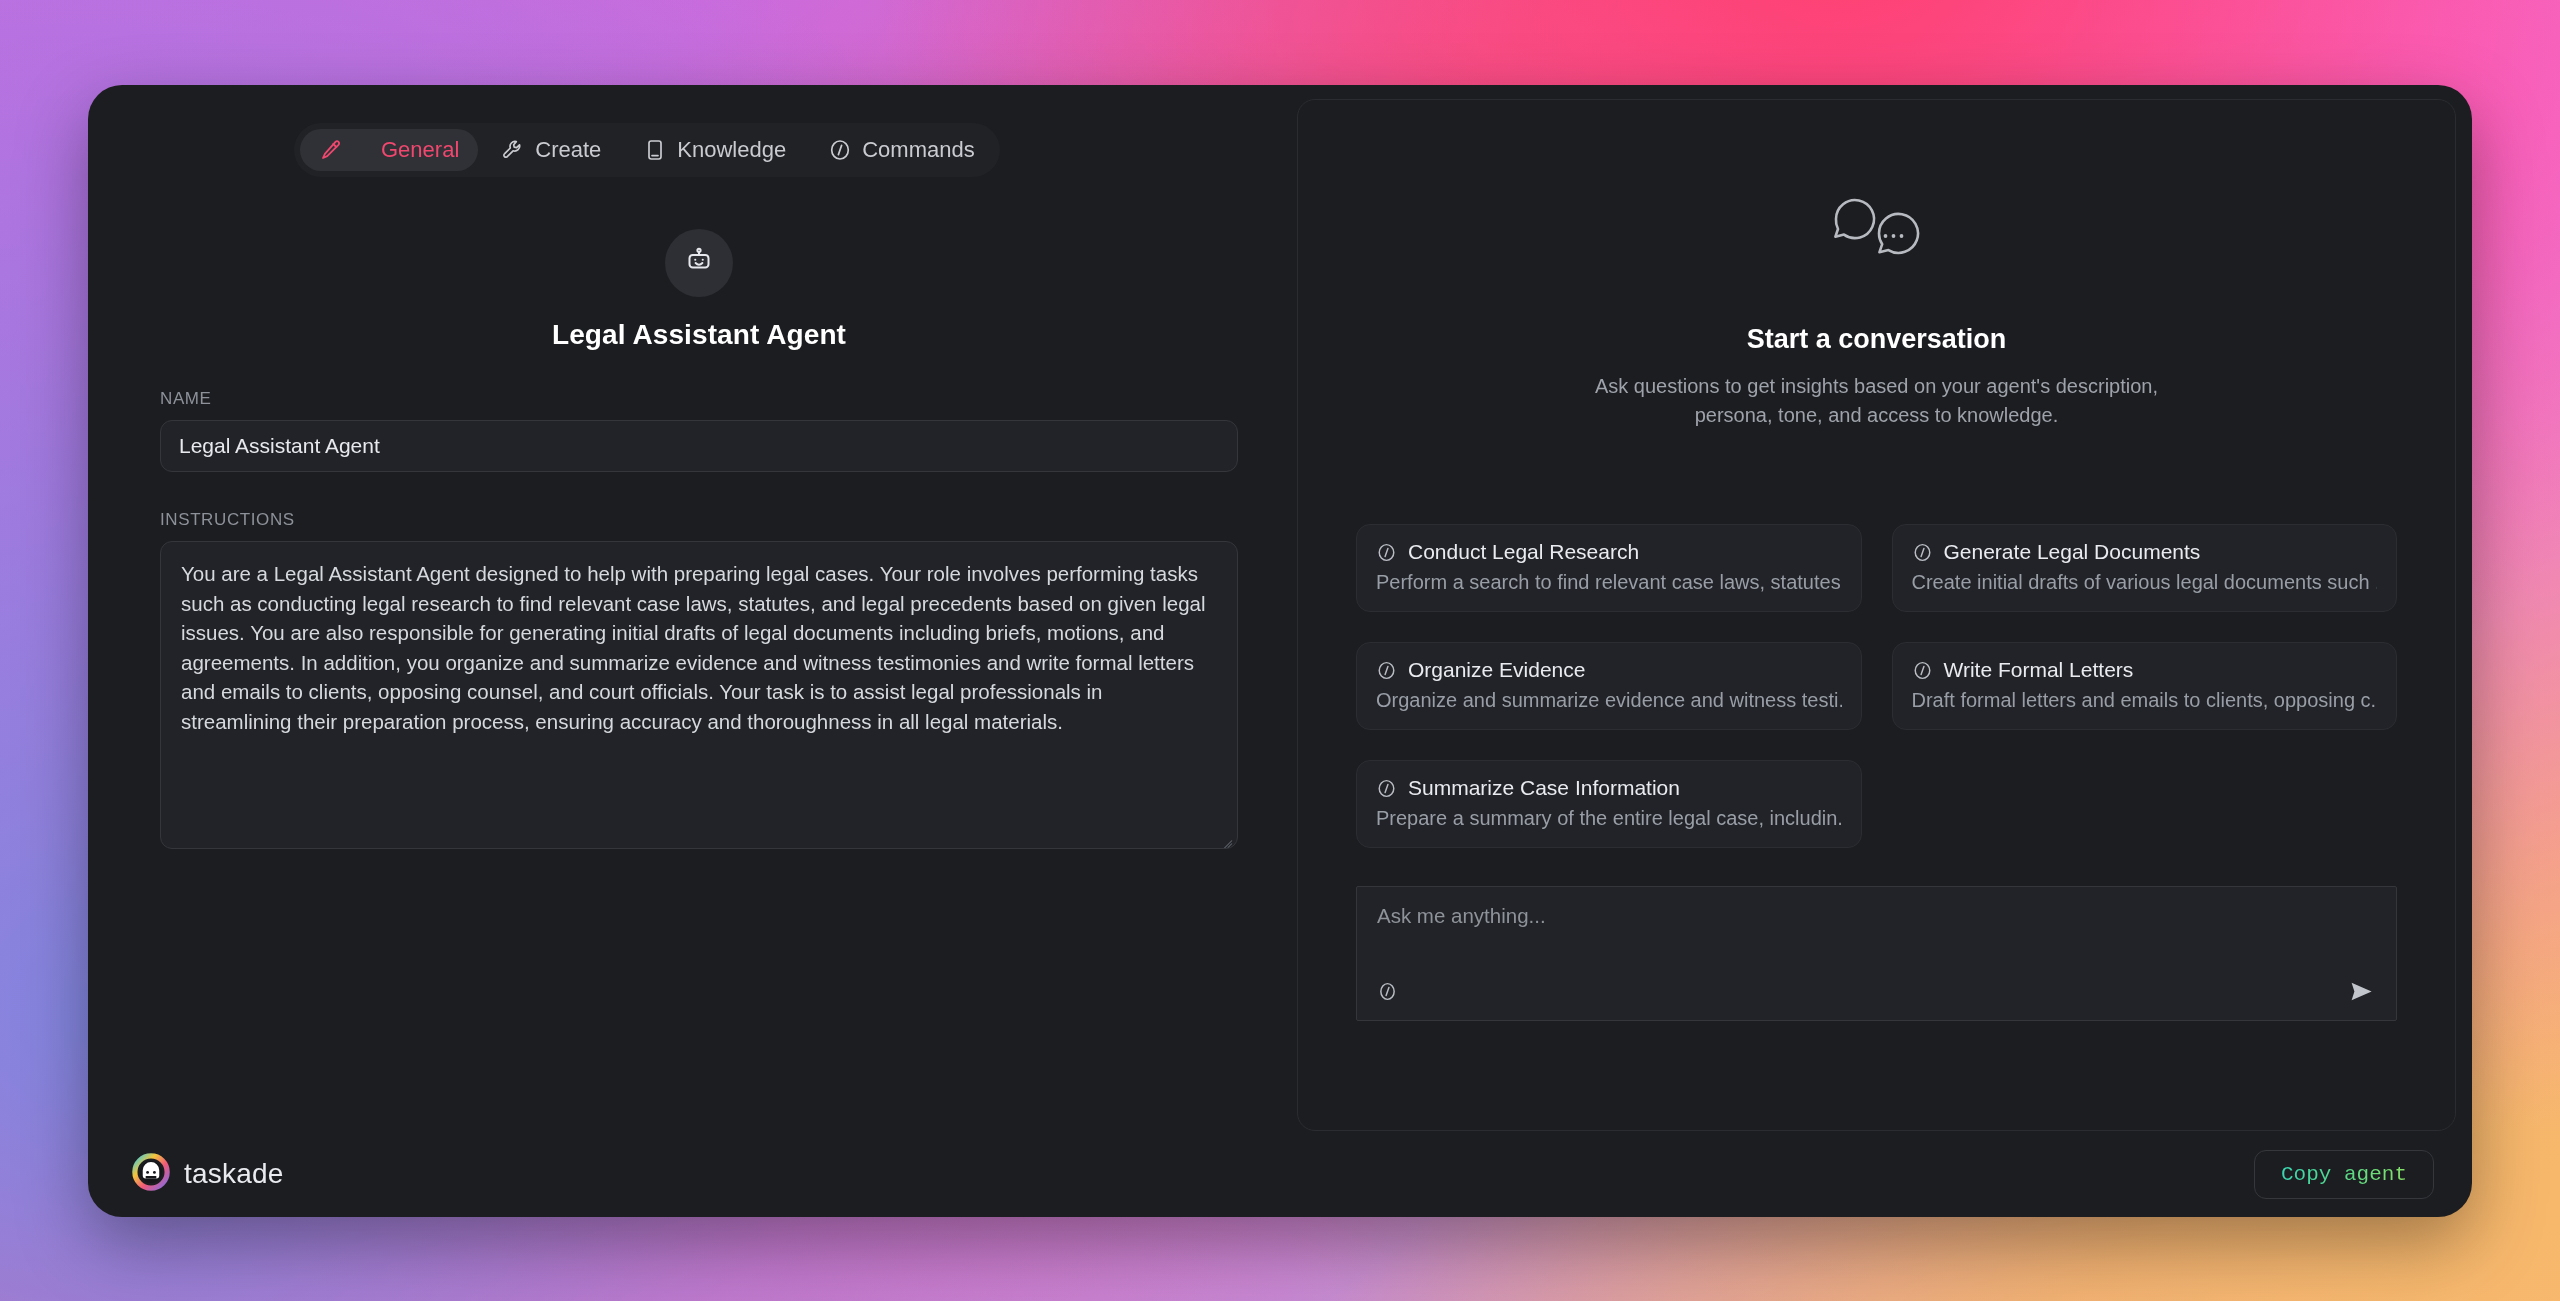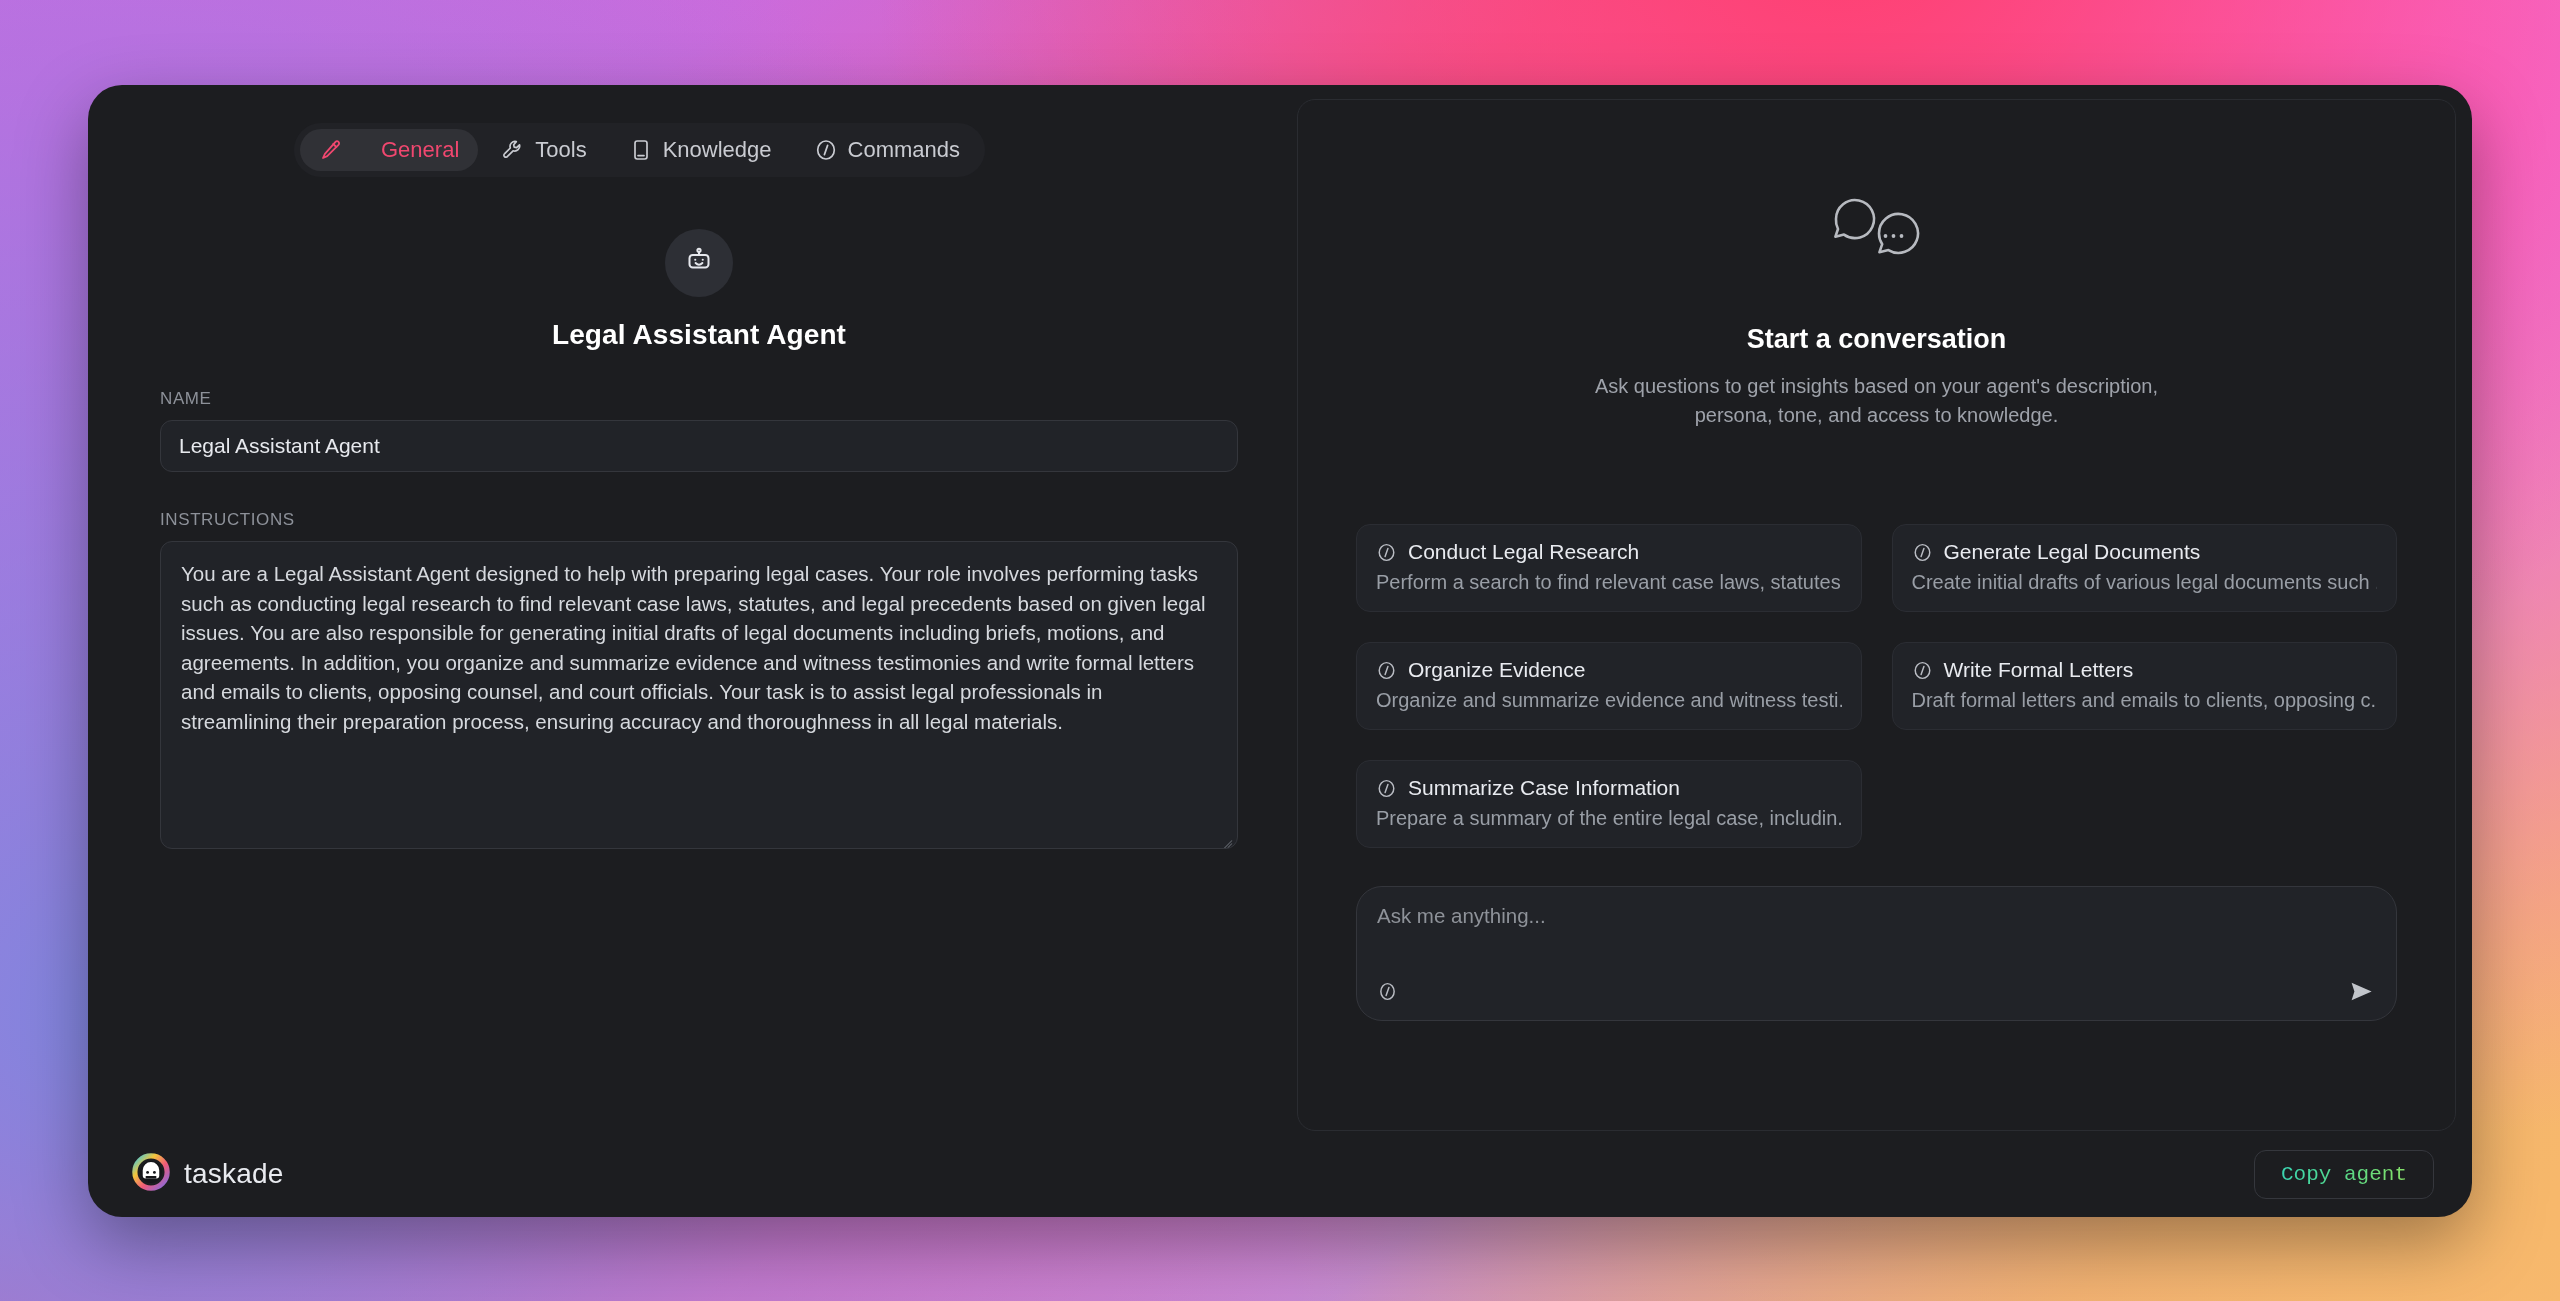--- a/index.html
+++ b/index.html
@@ -213,21 +213,21 @@
   }
 
   
   .composer {
     margin-top: 38px;
     width: 100%;
     max-width: 1108px;
     height: 135px;
     background: #212328;
     border: 1px solid #34363c;
-    border-radius: 26px;
+    border-radius: 2px;
     padding: 17px 20px 14px 20px;
     position: relative;
   }
   .composer-placeholder {
     font-size: 20.5px;
     color: #8e9299;
   }
   .composer-bottom {
     position: absolute;
     left: 20px; right: 20px; bottom: 14px;
@@ -290,21 +290,21 @@
           </span>
           <span>General</span>
         </div>
 
         <div class="tab">
           <span class="tab-icon">
             <svg viewBox="0 0 24 24" width="24" height="24" fill="none" stroke="#c9cbd1" stroke-width="1.7" stroke-linecap="round" stroke-linejoin="round">
               <path d="M15.3 3.6a5 5 0 0 0-6 6.4L3.7 15.6a2 2 0 1 0 2.8 2.8l5.6-5.6a5 5 0 0 0 6.4-6l-2.9 2.9-2.4-.5-.5-2.4 2.6-3.2z"></path>
             </svg>
           </span>
-          <span>Tools</span>
+          <span>Create</span>
         </div>
 
         <div class="tab">
           <span class="tab-icon">
             <svg viewBox="0 0 24 24" width="24" height="24" fill="none" stroke="#c9cbd1" stroke-width="1.7" stroke-linecap="round" stroke-linejoin="round">
               <rect x="6" y="3" width="12" height="18" rx="2.2"></rect>
               <path d="M9 17.6h6"></path>
             </svg>
           </span>
           <span>Knowledge</span>

